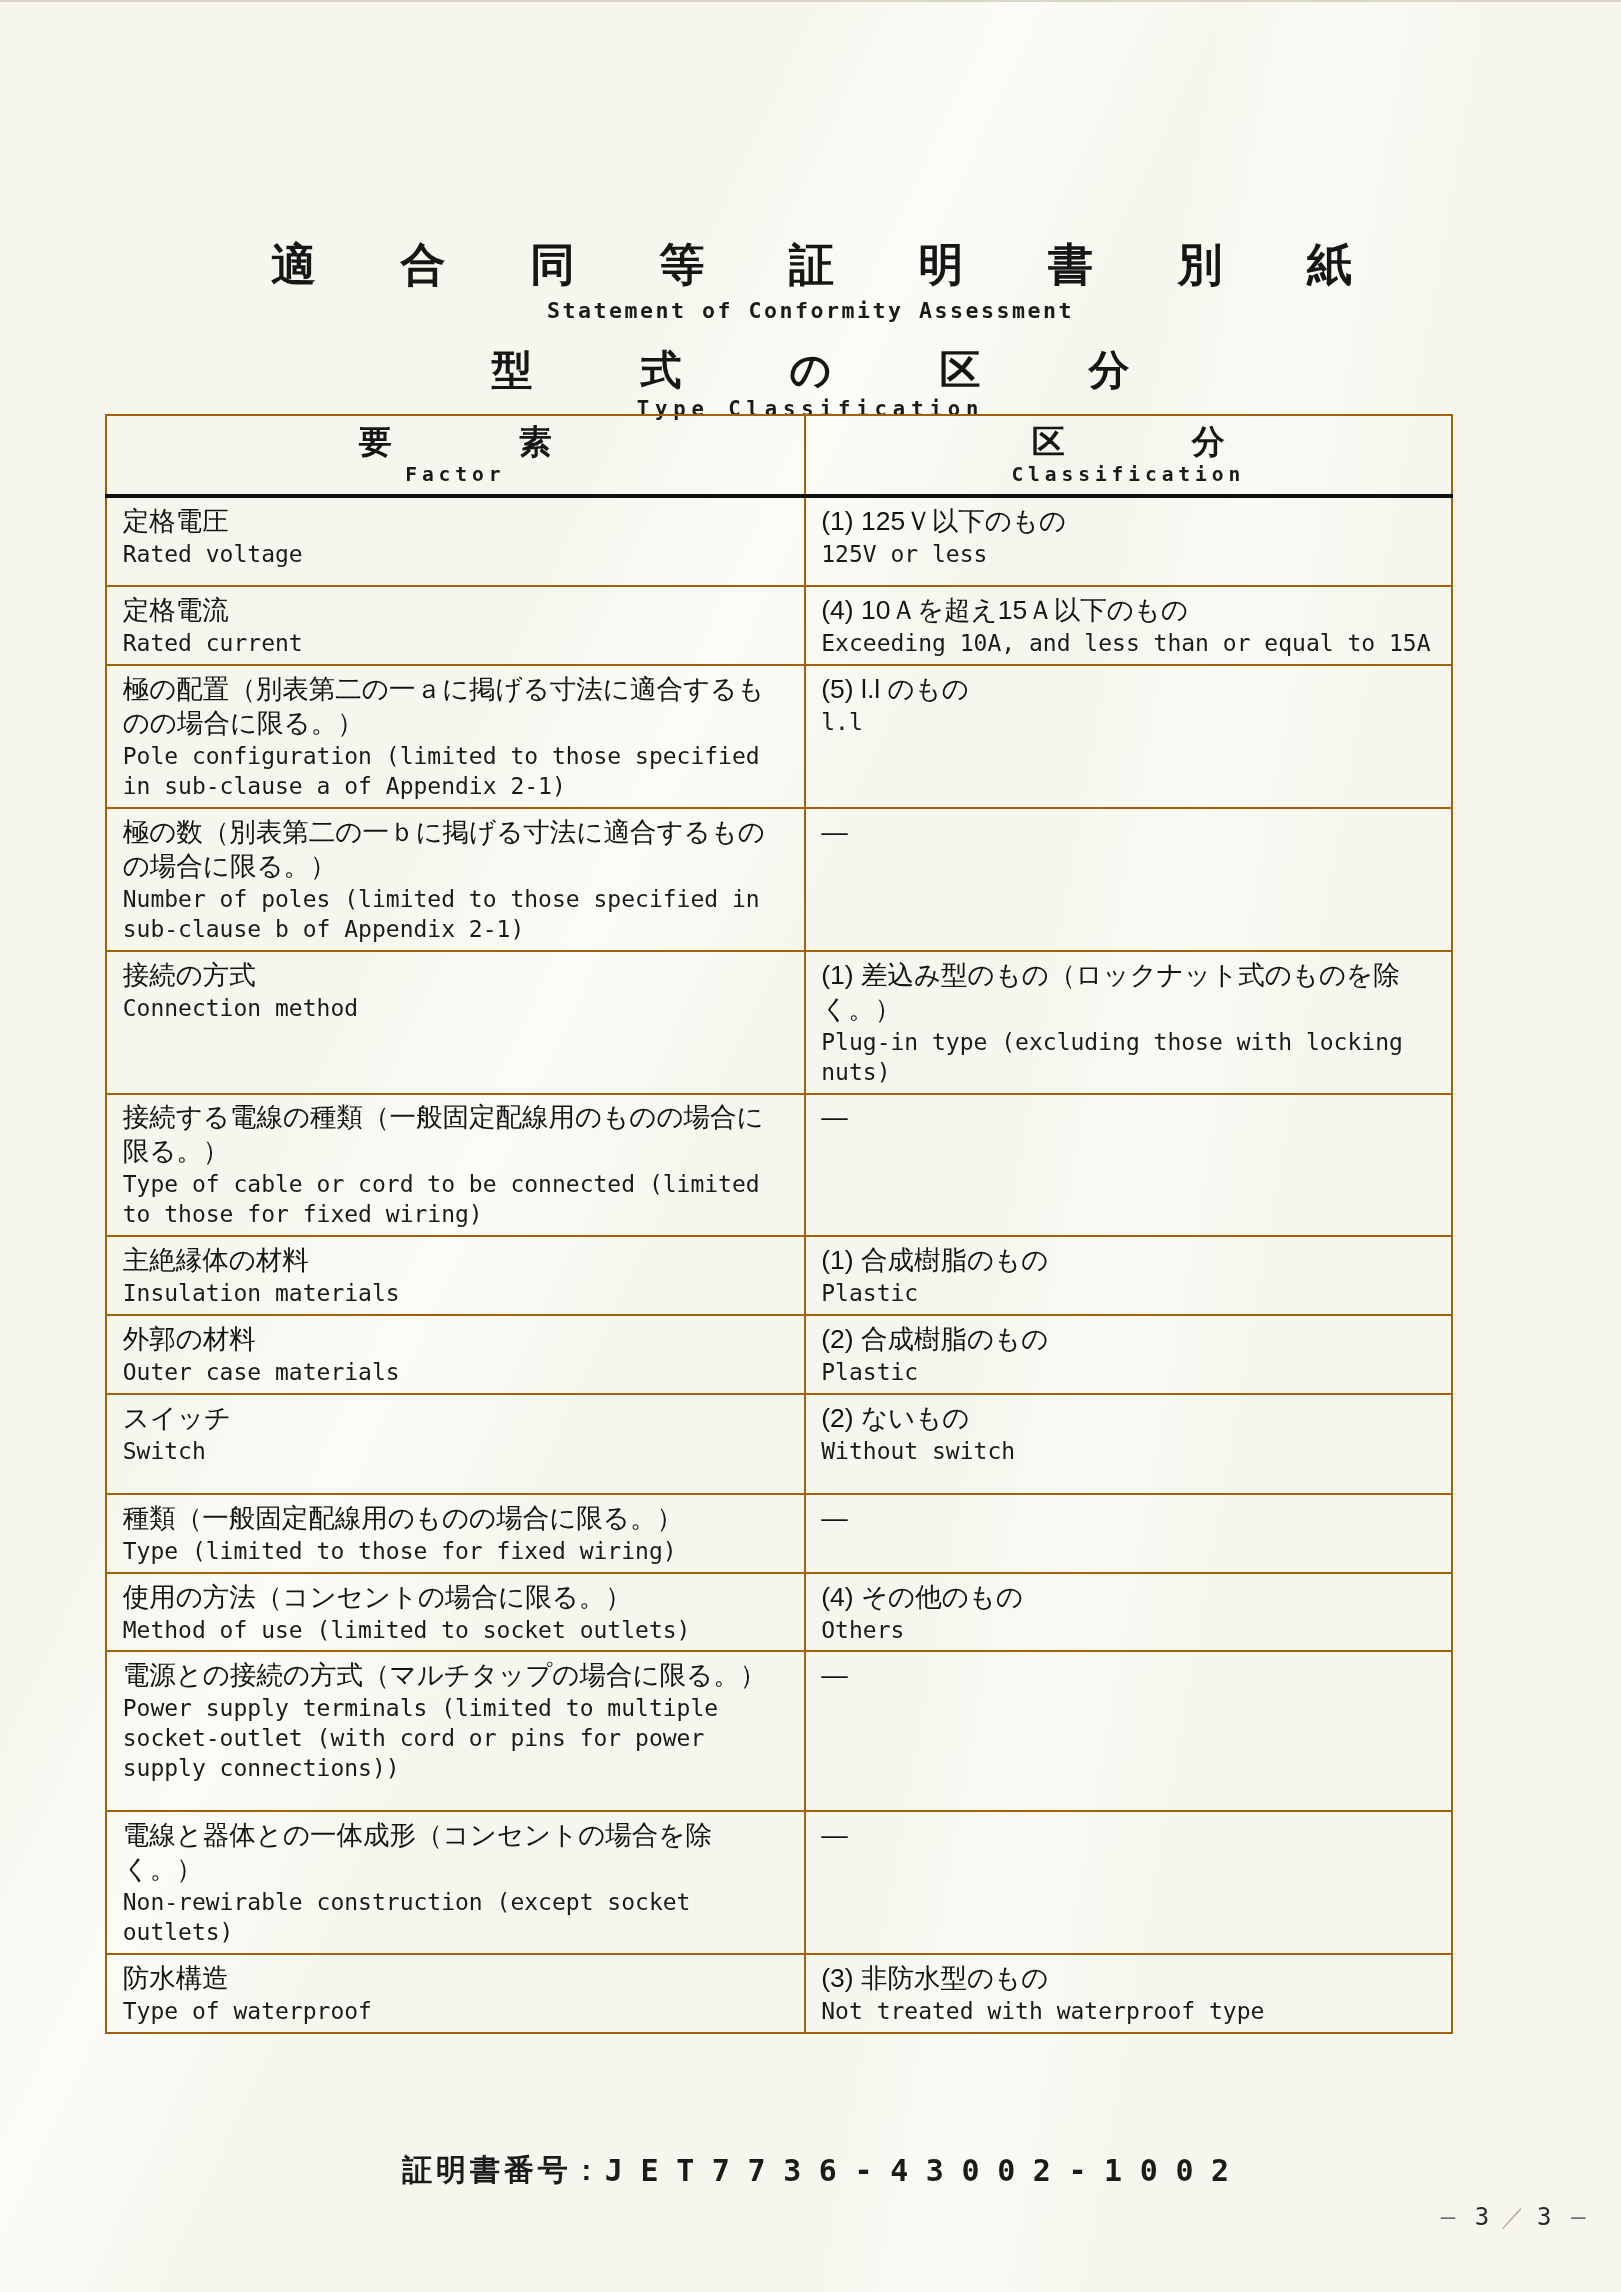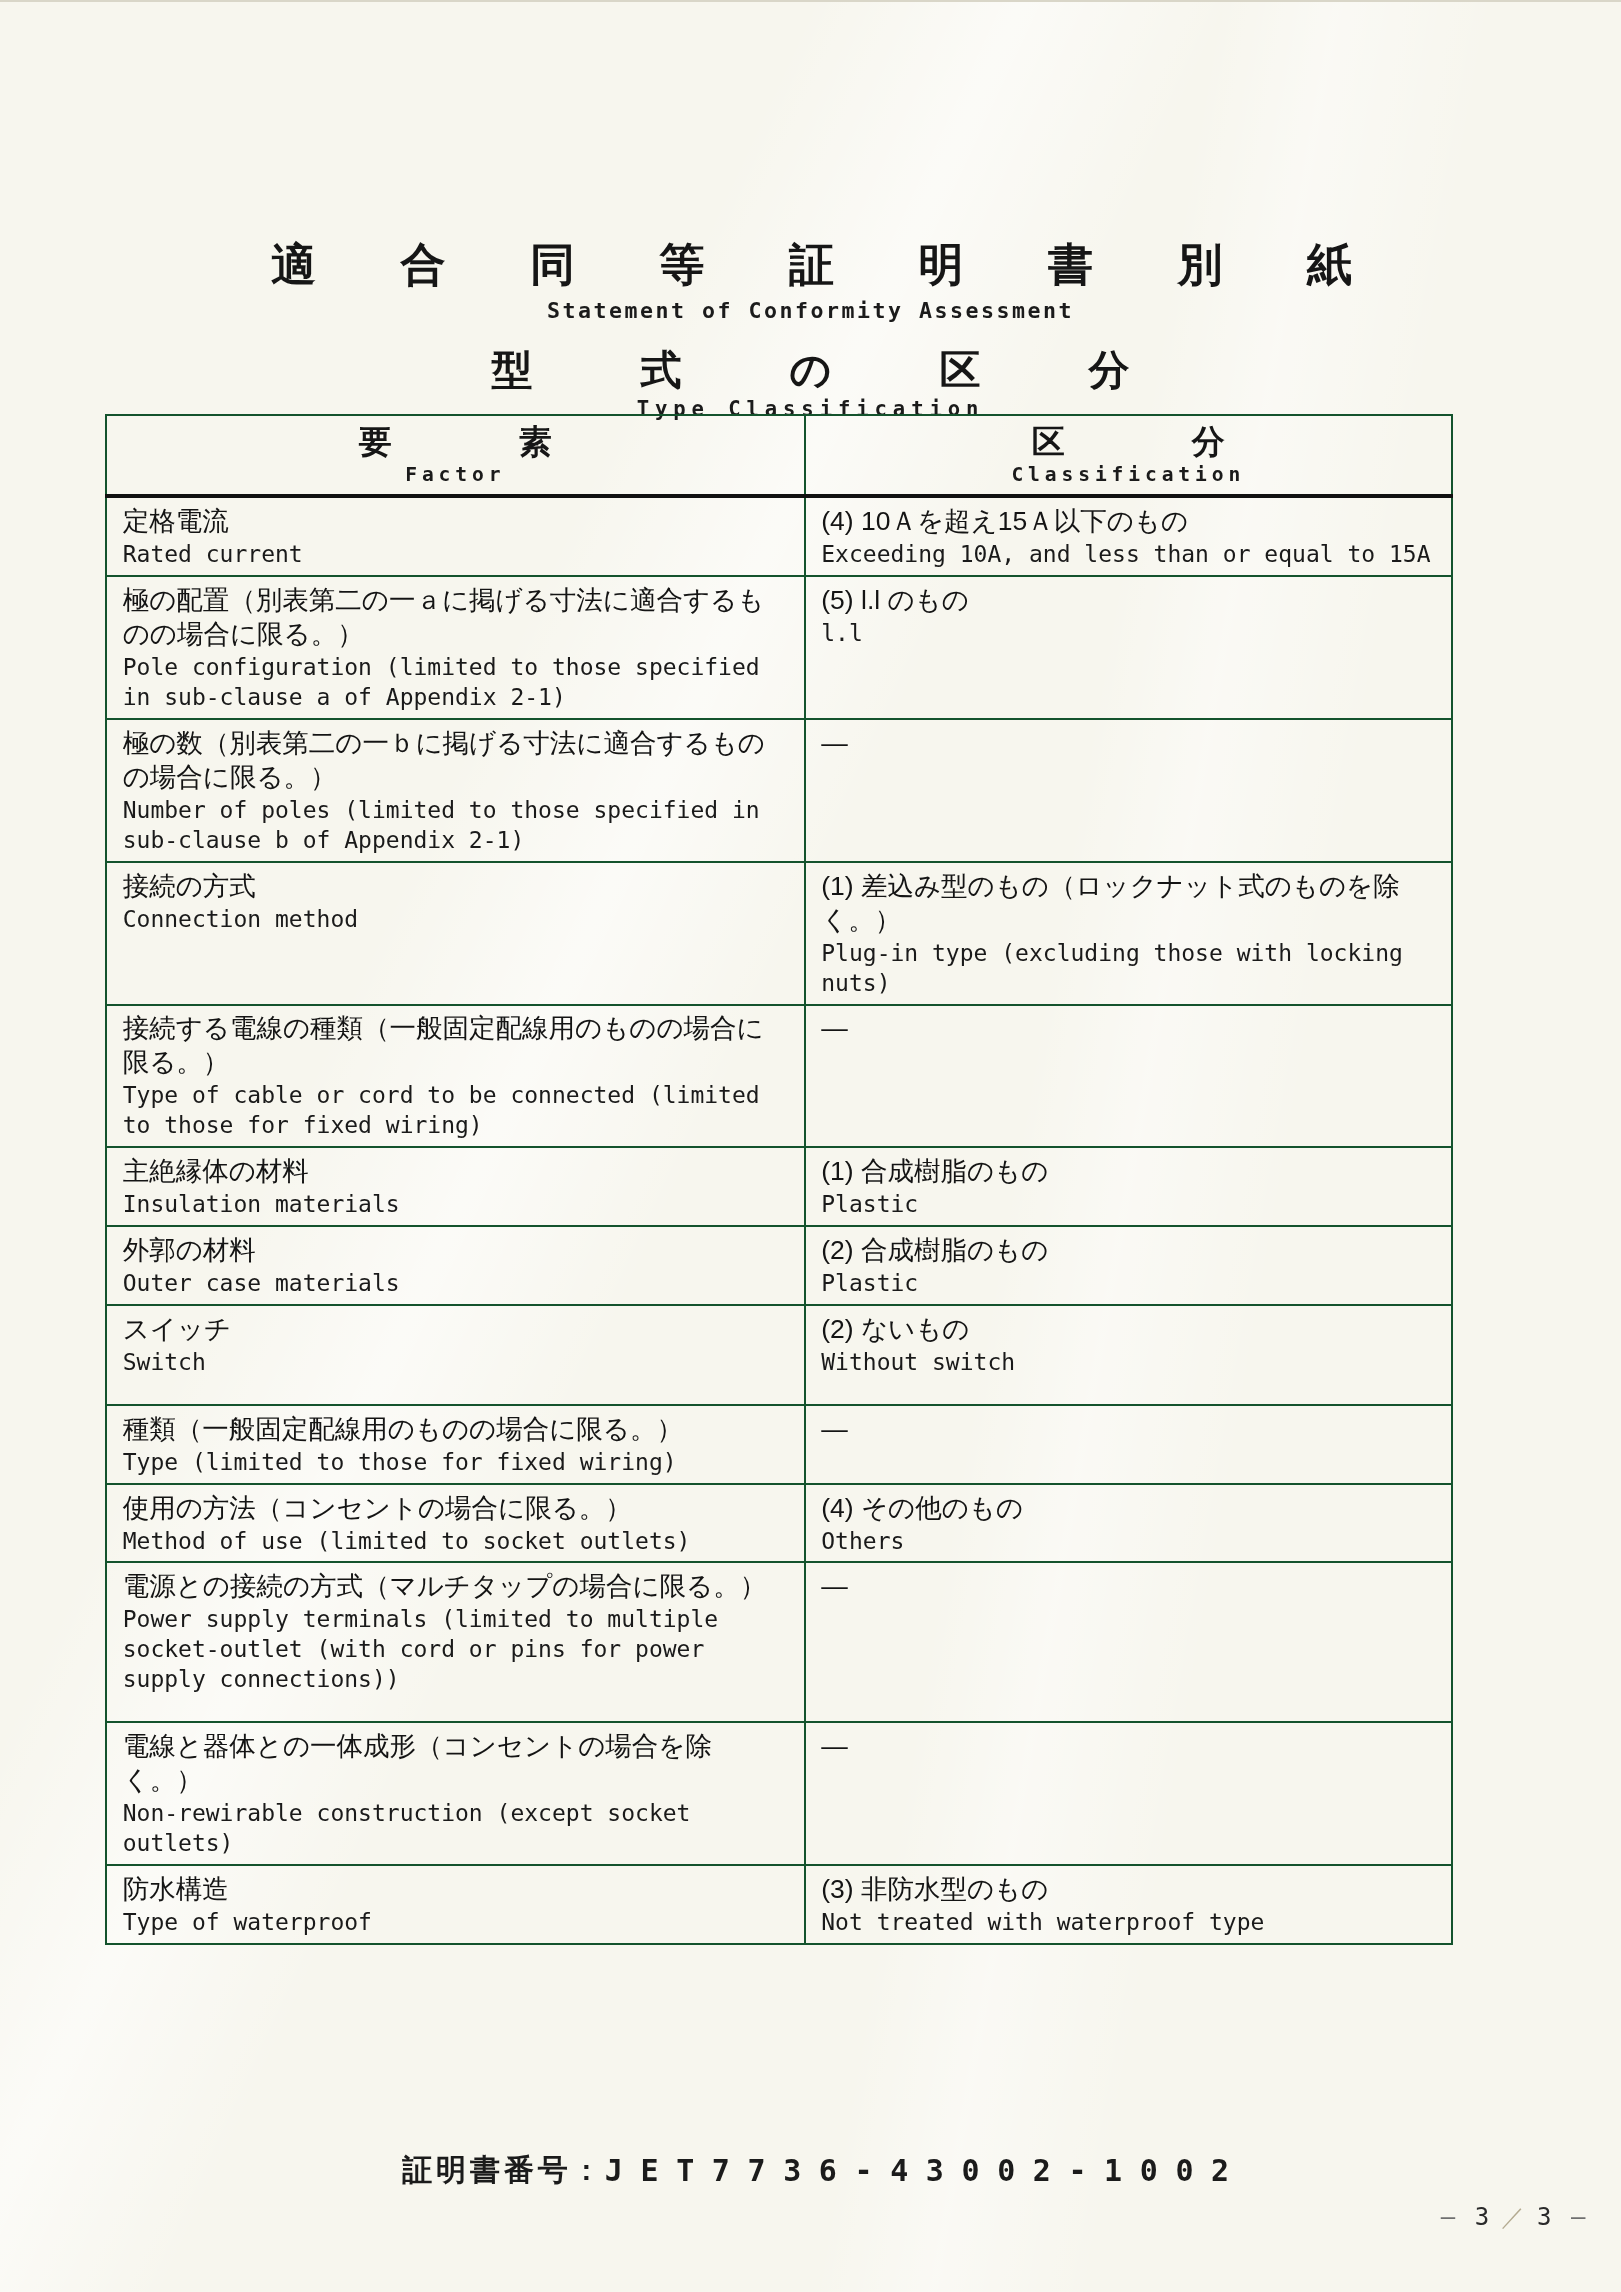--- a/index.html
+++ b/index.html
@@ -66,21 +66,21 @@
 
   table.classification {
     position: absolute;
     top: 412px; left: 105px;
     width: 1348px;
     border-collapse: collapse;
     table-layout: fixed;
     background: transparent;
   }
   table.classification td, table.classification th {
-    border: 2px solid #14532d;
+    border: 2px solid #a16207;
     vertical-align: top;
     padding: 5.9px 13.7px 5.9px 15.7px;
     text-align: left;
     font-weight: normal;
   }
   table.classification { border: 2.9px solid #1a1a1a; }
   tr.header-row th { border-bottom: 4.9px solid #111; vertical-align: middle; padding: 3.9px 0 7.8px 0; }
 
   .hdr-jp {
     text-align: center;
@@ -175,20 +175,30 @@
       <th>
         <div class="hdr-jp">要素</div>
         <div class="hdr-en">Factor</div>
       </th>
       <th>
         <div class="hdr-jp">区分</div>
         <div class="hdr-en">Classification</div>
       </th>
     </tr>
 
+    <tr style="height:90px">
+      <td>
+        <div class="cell-jp">定格電圧</div>
+        <div class="cell-en">Rated voltage</div>
+      </td>
+      <td>
+        <div class="cell-jp">(1) 125Ｖ以下のもの</div>
+        <div class="cell-en">125V or less</div>
+      </td>
+    </tr>
 
     <tr style="height:72px">
       <td>
         <div class="cell-jp">定格電流</div>
         <div class="cell-en">Rated current</div>
       </td>
       <td>
         <div class="cell-jp">(4) 10Ａを超え15Ａ以下のもの</div>
         <div class="cell-en">Exceeding 10A, and less than or equal to 15A</div>
       </td>

